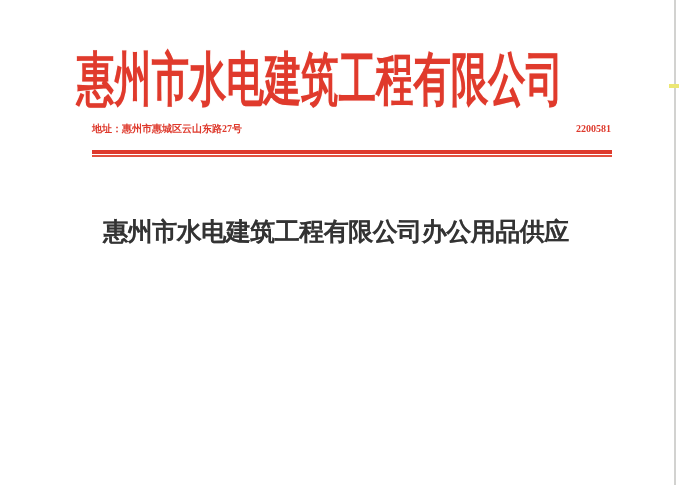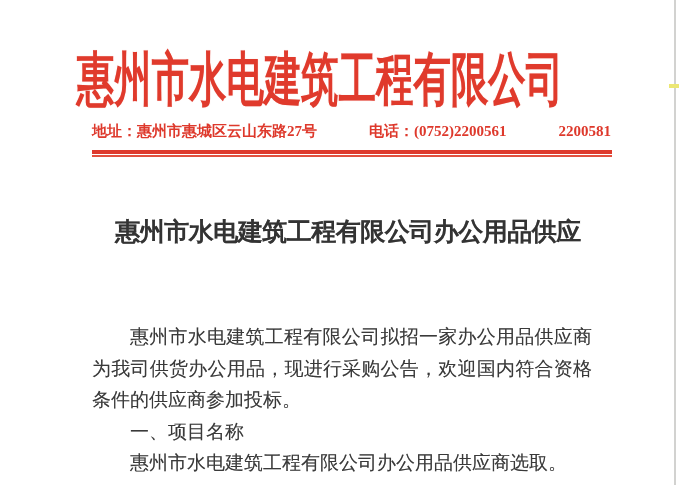--- a/index.html
+++ b/index.html
@@ -44,42 +44,42 @@
     transform: scaleX(0.645);
     text-shadow: 0 0 1px rgba(224, 58, 44, 0.35);
   }
   .address-row {
     position: absolute;
     left: 92px; top: 122px;
     width: 519px;
     display: flex;
     justify-content: space-between;
     align-items: baseline;
-    font-size: 15px;
+    font-size: 10px;
     font-weight: bold;
     color: #de392c;
     white-space: nowrap;
   }
   .rule-thick {
     position: absolute;
     left: 92px; top: 150px;
     width: 520px; height: 3.5px;
     background: #de392c;
   }
   .rule-thin {
     position: absolute;
     left: 92px; top: 155px;
     width: 520px; height: 1.5px;
     background: #e2503f;
   }
 
   
   .doc-title {
     position: absolute;
-    left: 48px; top: 211px;
+    left: 36px; top: 211px;
     width: 600px;
     text-align: center;
     font-size: 25px;
     font-weight: bold;
     letter-spacing: -0.5px;
     line-height: 41px;
     color: #333333;
     text-shadow: 0 0 0.6px rgba(50,50,50,0.5);
   }
 
@@ -106,30 +106,24 @@
 
   <div class="paper-edge"></div>
   <div class="scan-dash"></div>
 
   <div class="company-name-wrap">
     <div class="company-name">惠州市水电建筑工程有限公司</div>
   </div>
 
   <div class="address-row">
     <span>地址：惠州市惠城区云山东路27号</span>
-    <span>电话：(0752)2200561</span>
     <span>2200581</span>
   </div>
 
   <div class="rule-thick"></div>
   <div class="rule-thin"></div>
 
   <div class="doc-title">
     <div>惠州市水电建筑工程有限公司办公用品供应</div>
   </div>
 
-  <div class="doc-body">
-    <p>惠州市水电建筑工程有限公司拟招一家办公用品供应商为我司供货办公用品，现进行采购公告，欢迎国内符合资格条件的供应商参加投标。</p>
-    <p>一、项目名称</p>
-    <p>惠州市水电建筑工程有限公司办公用品供应商选取。</p>
-  </div>
 
 </div>
 
 </body></html>

